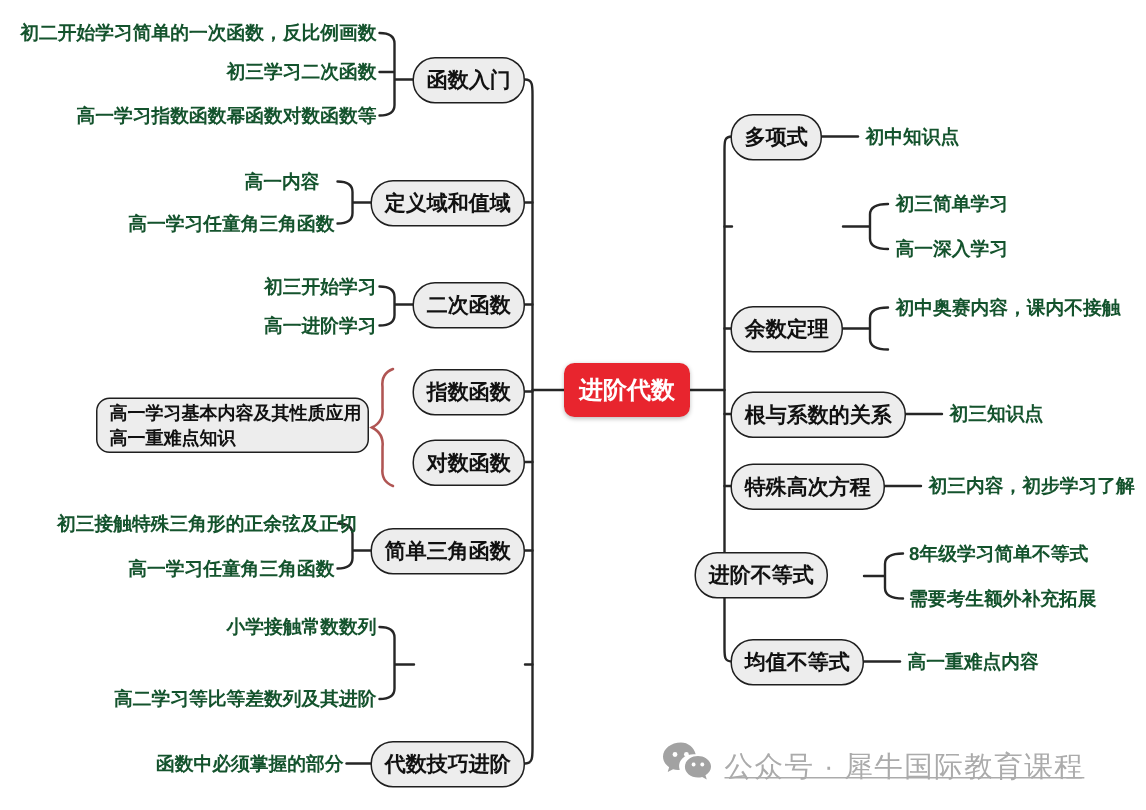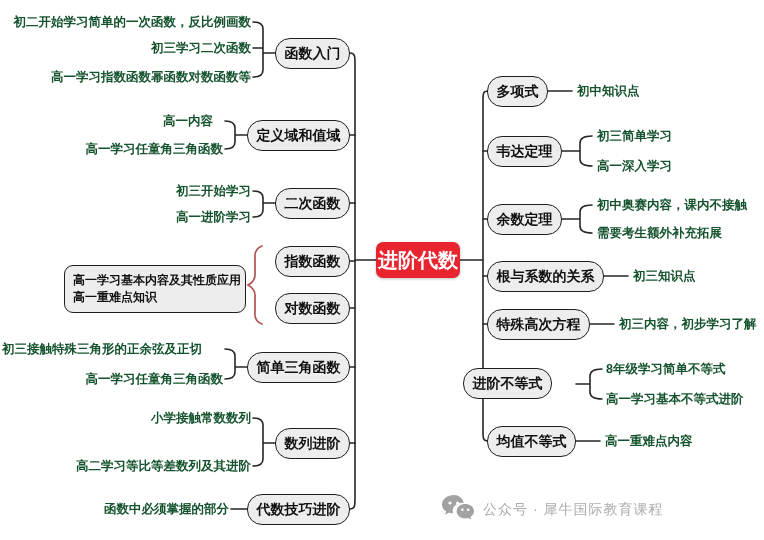--- a/index.html
+++ b/index.html
@@ -11,41 +11,41 @@
   .node{
     position:absolute;box-sizing:border-box;height:31px;
     background:var(--node-bg,#ededed);
     border:1.5px solid var(--node-border,#1f1f1f);
     border-radius:15px;
     display:flex;align-items:center;justify-content:center;
     font-size:14px;font-weight:bold;color:#111;white-space:nowrap;
   }
   .node.central{
     height:36px;background:var(--center-bg,#e8252e);border:none;border-radius:7px;
-    color:var(--center-text,#ffffff);font-size:20px;
+    color:var(--center-text,#ffffff);font-size:16px;
     box-shadow:0 1px 3px rgba(0,0,0,0.25);
   }
   .leaf{
     position:absolute;height:18px;line-height:18px;white-space:nowrap;
     font-size:12.5px;font-weight:bold;color:#14532d;
   }
   .leaf.right-side{text-align:left;}
   .leaf.left-side{text-align:right;}
   .notebox{
-    position:absolute;box-sizing:border-box;left:64px;top:265px;width:182px;height:48px;
+    position:absolute;box-sizing:border-box;left:64px;top:265px;width:182px;height:37px;
     background:var(--node-bg,#ededed);border:1.5px solid var(--node-border,#1f1f1f);
     border-radius:9px;padding:1px 8px;
     display:flex;flex-direction:column;justify-content:center;
     font-size:12px;font-weight:bold;color:#111;line-height:17px;white-space:nowrap;
   }
   .watermark{
     position:absolute;left:441px;top:494px;display:flex;align-items:center;gap:8px;
     color:var(--wm-color,#ababab);
   }
-  .watermark .wm-text{font-size:14px;letter-spacing:1px;white-space:nowrap;}
+  .watermark .wm-text{font-size:19px;letter-spacing:1px;white-space:nowrap;text-decoration:underline;}
 </style>
 </head>
 <body>
 
 <div class="canvas">
 
   <svg class="wires" width="764" height="540" viewBox="0 0 764 540" fill="none" stroke="#262626" stroke-width="1.6" stroke-linecap="round">
 
     <path d="M 350 53 C 355 53 355 57 355 63 L 355 499 C 355 505 355 509 350 509" stroke="#262626"></path>
     <path d="M 350 135 L 355 135 M 350 203 L 355 203 M 350 261 L 355 261 M 350 308 L 355 308 M 350 367 L 355 367 M 350 443 L 355 443" stroke="#262626"></path>
@@ -74,58 +74,55 @@
   </svg>
 
   <div class="node central" style="left:376px;top:242px;width:84px;">进阶代数</div>
 
   <div class="node" style="left:275px;top:38px;width:75px;">函数入门</div>
   <div class="node" style="left:247px;top:120px;width:103px;">定义域和值域</div>
   <div class="node" style="left:275px;top:188px;width:75px;">二次函数</div>
   <div class="node" style="left:275px;top:246px;width:75px;">指数函数</div>
   <div class="node" style="left:275px;top:293px;width:75px;">对数函数</div>
   <div class="node" style="left:247px;top:352px;width:103px;font-family:Liberation Serif, serif;">简单三角函数</div>
-  <div class="node" style="left:275px;top:428px;width:75px;">数列进阶</div>
   <div class="node" style="left:247px;top:494px;width:103px;">代数技巧进阶</div>
 
   <div class="leaf left-side" style="right:513px;top:13px;">初二开始学习简单的一次函数，反比例画数</div>
   <div class="leaf left-side" style="right:513px;top:39px;">初三学习二次函数</div>
   <div class="leaf left-side" style="right:513px;top:68px;">高一学习指数函数幂函数对数函数等</div>
   <div class="leaf left-side" style="right:551px;top:112px;">高一内容</div>
   <div class="leaf left-side" style="right:541px;top:140px;">高一学习任童角三角函数</div>
   <div class="leaf left-side" style="right:513px;top:182px;">初三开始学习</div>
   <div class="leaf left-side" style="right:513px;top:208px;">高一进阶学习</div>
-  <div class="leaf left-side" style="right:562px;top:340px;">初三接触特殊三角形的正余弦及正切</div>
+  <div class="leaf left-side" style="right:526px;top:340px;">初三接触特殊三角形的正余弦及正切</div>
   <div class="leaf left-side" style="right:541px;top:370px;">高一学习任童角三角函数</div>
   <div class="leaf left-side" style="right:513px;top:409px;">小学接触常数数列</div>
   <div class="leaf left-side" style="right:513px;top:457px;">高二学习等比等差数列及其进阶</div>
   <div class="leaf left-side" style="right:535px;top:500px;">函数中必须掌握的部分</div>
 
   <div class="notebox">
     <div>高一学习基本内容及其性质应用</div>
     <div>高一重难点知识</div>
   </div>
 
   <div class="node" style="left:487px;top:76px;width:61px;">多项式</div>
-  <div class="node" style="left:487px;top:136px;width:75px;">韦达定理</div>
   <div class="node" style="left:487px;top:204px;width:75px;">余数定理</div>
   <div class="node" style="left:487px;top:261px;width:117px;">根与系数的关系</div>
   <div class="node" style="left:487px;top:309px;width:103px;">特殊高次方程</div>
   <div class="node" style="left:463px;top:368px;width:89px;">进阶不等式</div>
   <div class="node" style="left:487px;top:426px;width:89px;">均值不等式</div>
 
   <div class="leaf right-side" style="left:577px;top:82px;">初中知识点</div>
   <div class="leaf right-side" style="left:597px;top:127px;">初三简单学习</div>
   <div class="leaf right-side" style="left:597px;top:157px;">高一深入学习</div>
   <div class="leaf right-side" style="left:597px;top:196px;">初中奥赛内容，课内不接触</div>
-  <div class="leaf right-side" style="left:597px;top:224px;">需要考生额外补充拓展</div>
   <div class="leaf right-side" style="left:633px;top:267px;">初三知识点</div>
   <div class="leaf right-side" style="left:619px;top:315px;">初三内容，初步学习了解</div>
   <div class="leaf right-side" style="left:606px;top:360px;">8年级学习简单不等式</div>
-  <div class="leaf right-side" style="left:606px;top:390px;">高一学习基本不等式进阶</div>
+  <div class="leaf right-side" style="left:606px;top:390px;">需要考生额外补充拓展</div>
   <div class="leaf right-side" style="left:605px;top:432px;">高一重难点内容</div>
 
   <div class="watermark">
     <span>
       <svg width="34" height="28" viewBox="0 0 34 28" aria-hidden="true">
         <g fill="#a2a2a2">
           <path d="M13 1 C6.4 1 1 5.2 1 10.4 c0 2.9 1.6 5.4 4.1 7.1 l-1 3.2 3.6-1.9 c1 .3 2.1 .5 3.3 .5 .4 0 .8 0 1.2-.1 -.3-.8-.5-1.6-.5-2.5 0-4.4 4.3-7.9 9.6-7.9 .5 0 1 0 1.5 .1 C21.7 4.2 17.7 1 13 1 Z"></path>
           <path d="M33 17.2 c0-4-3.9-7.2-8.7-7.2 s-8.7 3.2-8.7 7.2 3.9 7.2 8.7 7.2 c1 0 1.9-.1 2.8-.4 l3.1 1.6 -.9-2.7 c2.2-1.4 3.7-3.4 3.7-5.7 Z"></path>
         </g>
         <circle cx="9" cy="9" r="1.6" fill="#ffffff"></circle>

